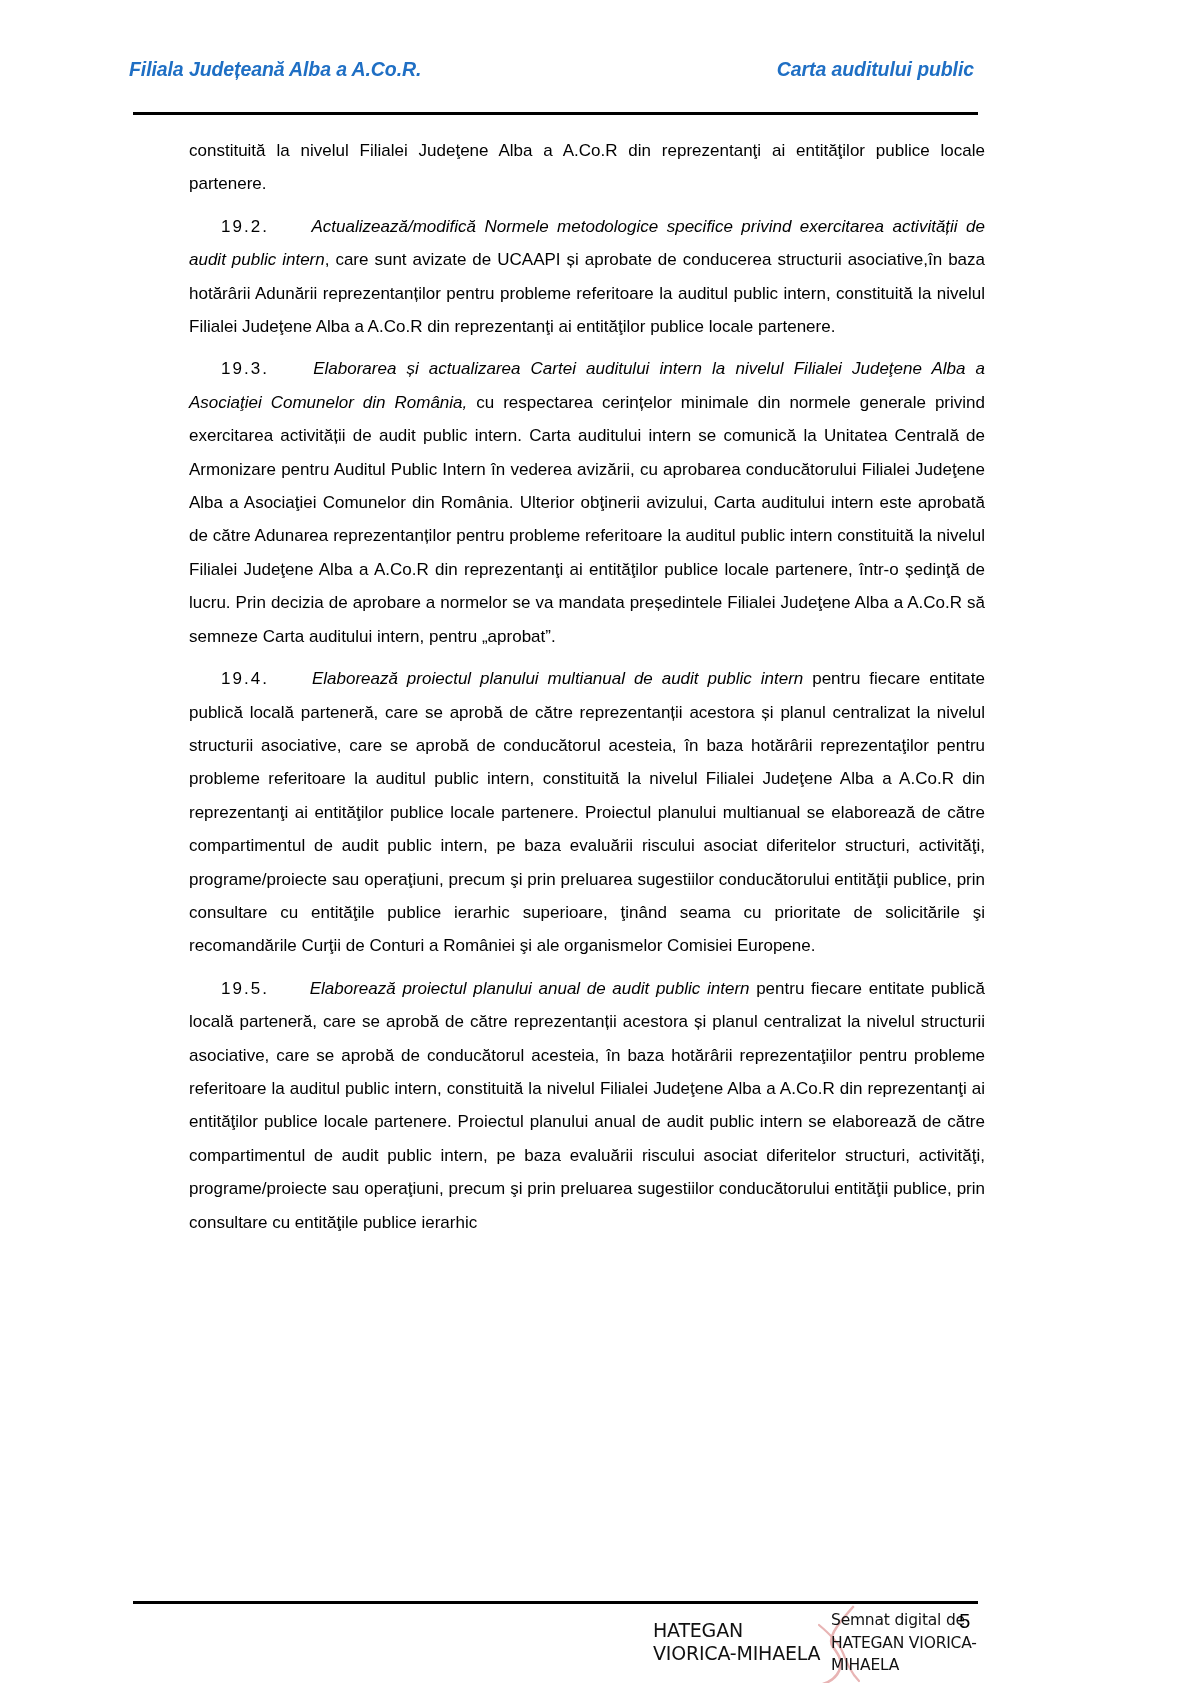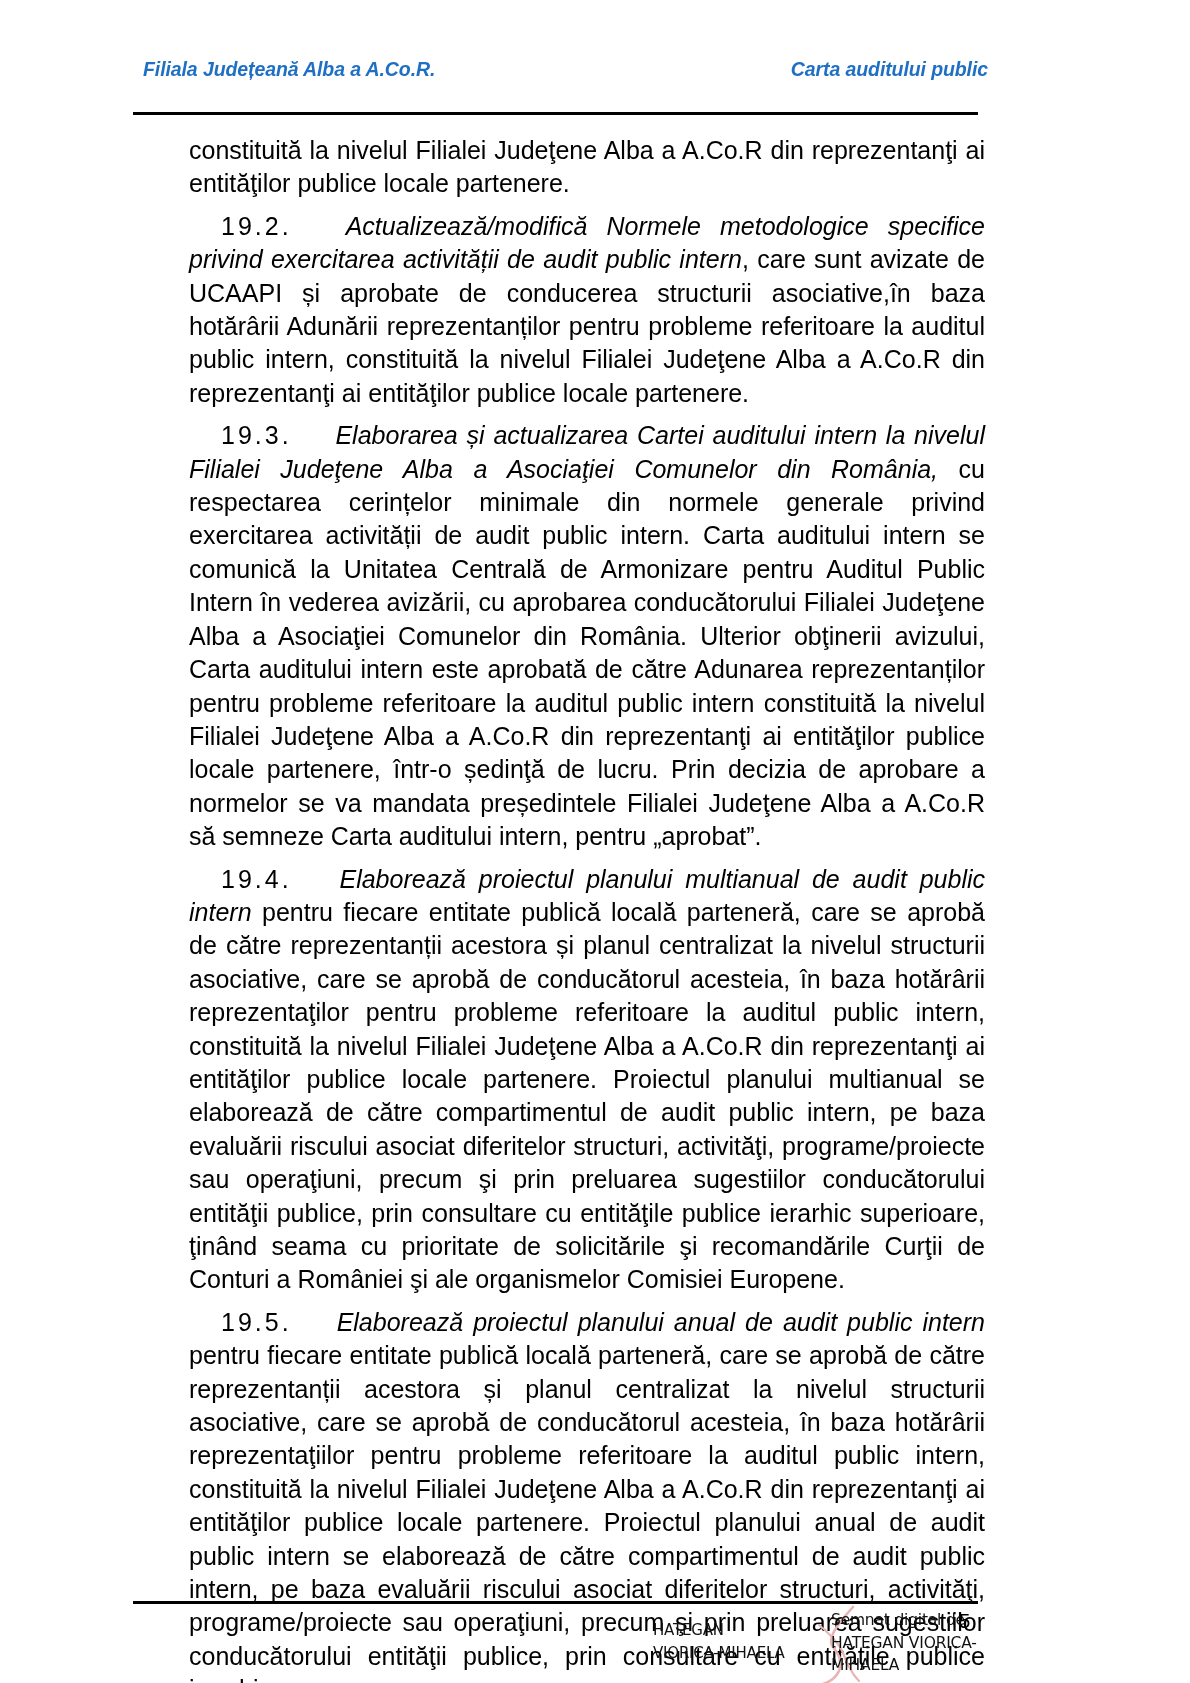--- a/index.html
+++ b/index.html
@@ -17,21 +17,21 @@
     height: 1683px;
     margin: 0 auto;
     background: #ffffff;
     box-sizing: border-box;
     overflow: hidden;
   }
 
   
   .page-header {
     position: absolute;
-    left: 143px;
+    left: 129px;
     top: 58px;
     width: 845px;
     display: flex;
     justify-content: space-between;
     align-items: baseline;
   }
   .page-header .hdr-text {
     font-family: "Liberation Sans", sans-serif;
     font-style: italic;
     font-weight: bold;
@@ -50,21 +50,21 @@
   }
 
   
   .content {
     position: absolute;
     left: 189px;
     top: 134px;
     width: 796px;
   }
   .para {
-    font-size: 25px;
+    font-size: 17px;
     line-height: 33.4px;
     text-align: justify;
     text-justify: inter-word;
     margin: 0 0 9px 0;
     color: #000;
     hyphens: none;
   }
   .para i, .para em {
     font-style: italic;
   }
@@ -96,21 +96,21 @@
     top: 2px;
     width: 330px;
     height: 74px;
   }
   .sig-name {
     position: absolute;
     left: 0px;
     top: 10px;
     width: 172px;
     font-family: "DejaVu Sans", sans-serif;
-    font-size: 15px;
+    font-size: 19px;
     line-height: 23px;
     color: #111111;
     text-align: left;
     letter-spacing: -0.2px;
   }
   .sig-detail {
     position: absolute;
     left: 178px;
     top: 0px;
     width: 160px;

